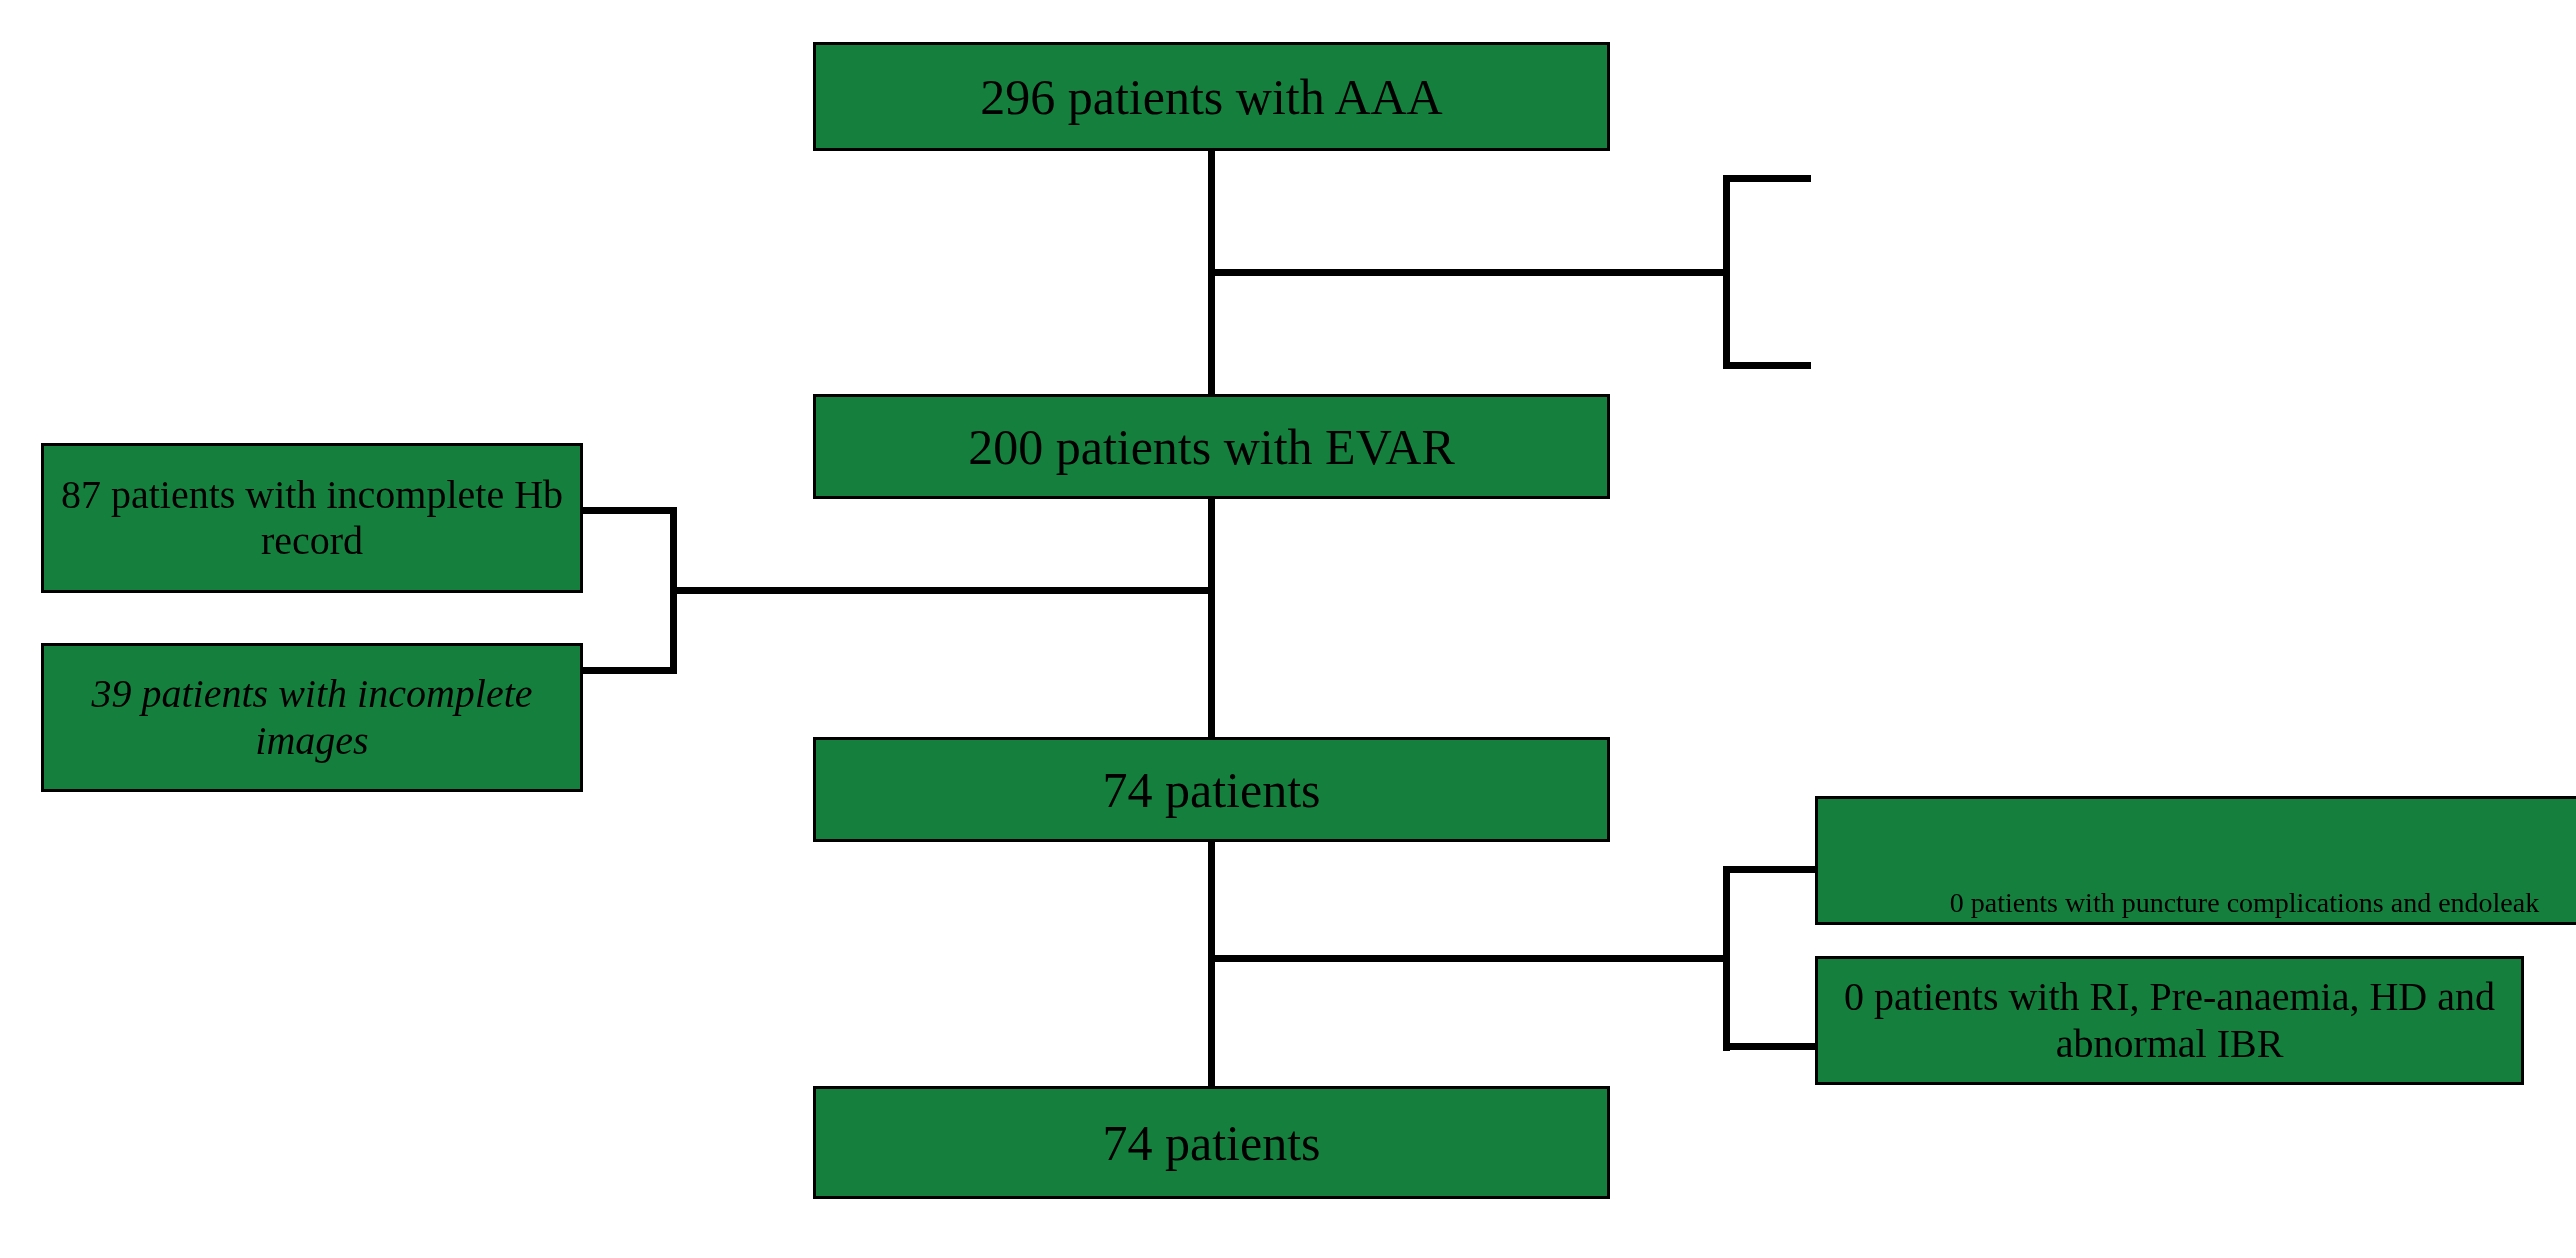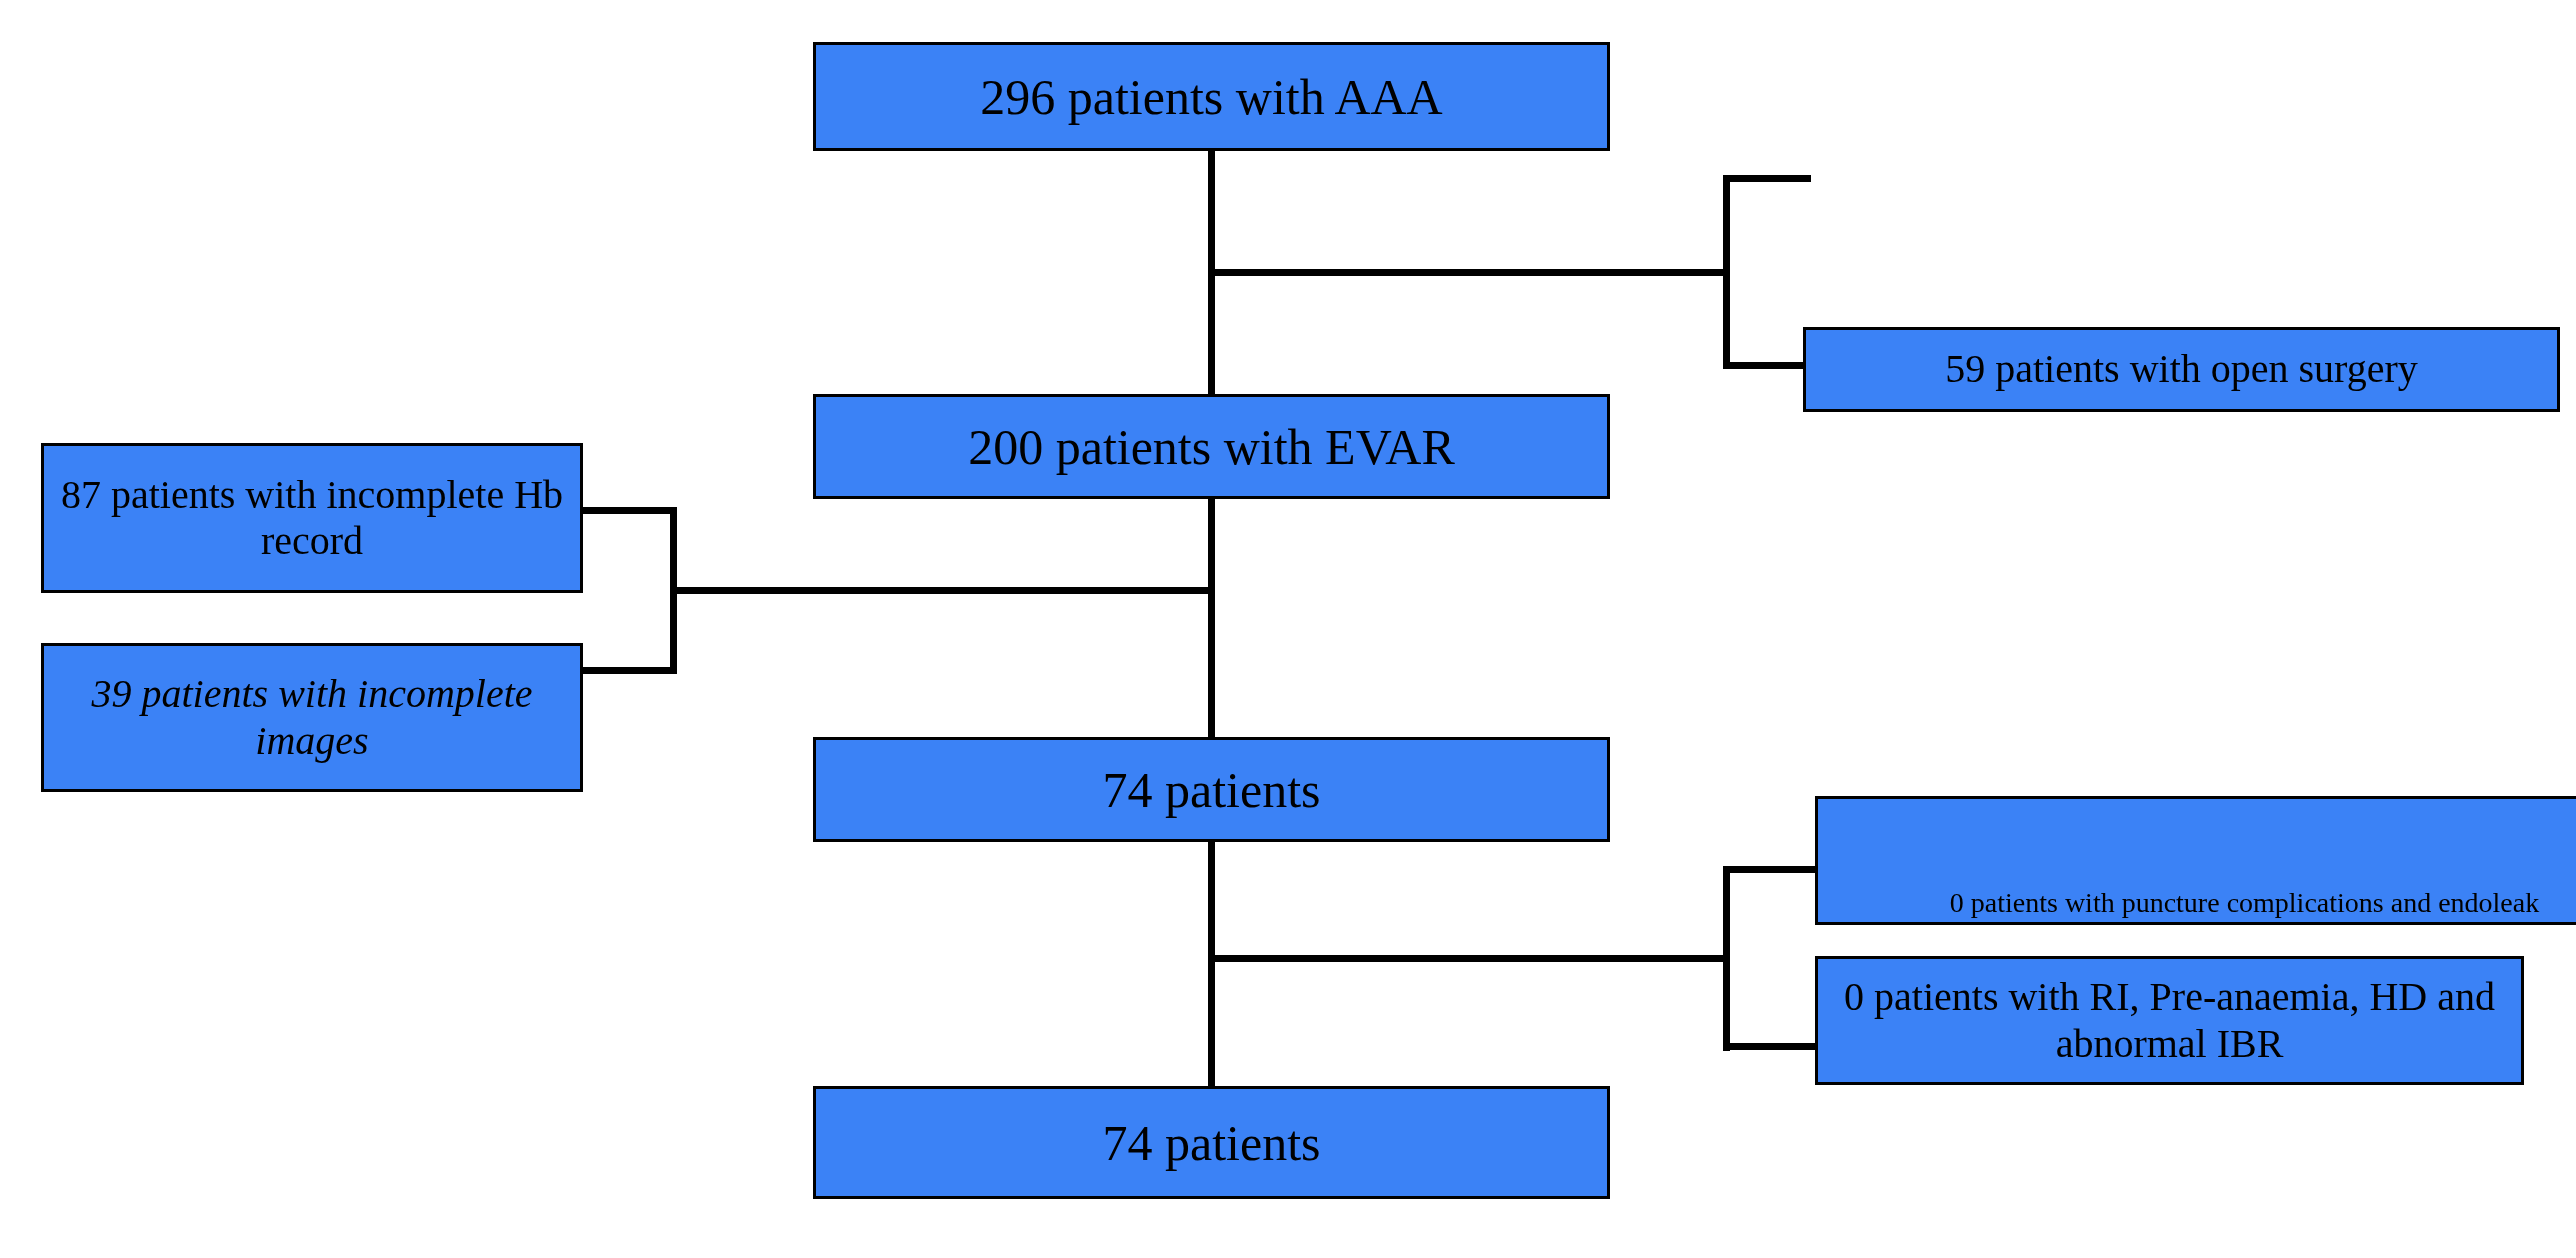--- a/index.html
+++ b/index.html
@@ -12,21 +12,21 @@
     width: 2576px;
     height: 1258px;
     background: #ffffff;
     overflow: hidden;
     font-family: "Liberation Serif", "DejaVu Serif", serif;
   }
   .node {
     position: absolute;
     box-sizing: border-box;
     border: 3.9px solid #000000;
-    background: #3b82f6;
+    background: #15803d;
     display: flex;
     align-items: center;
     justify-content: center;
     text-align: center;
     color: #000000;
     line-height: 1.16;
     padding: 2.6px 9px;
     z-index: 3;
   }
   .node .txt { display: block; width: 100%; }
@@ -110,23 +110,20 @@
 
   <div class="node c3">
     <span class="txt">74 patients</span>
   </div>
 
   <div class="node c4">
     <span class="txt">74 patients</span>
   </div>
 
 
-  <div class="node r2">
-    <span class="txt">59 patients with open surgery</span>
-  </div>
 
   <div class="node l1">
     <span class="txt">87 patients with incomplete Hb record</span>
   </div>
 
   <div class="node l2">
     <span class="txt">39 patients with incomplete images</span>
   </div>
 
   <div class="node r3">

